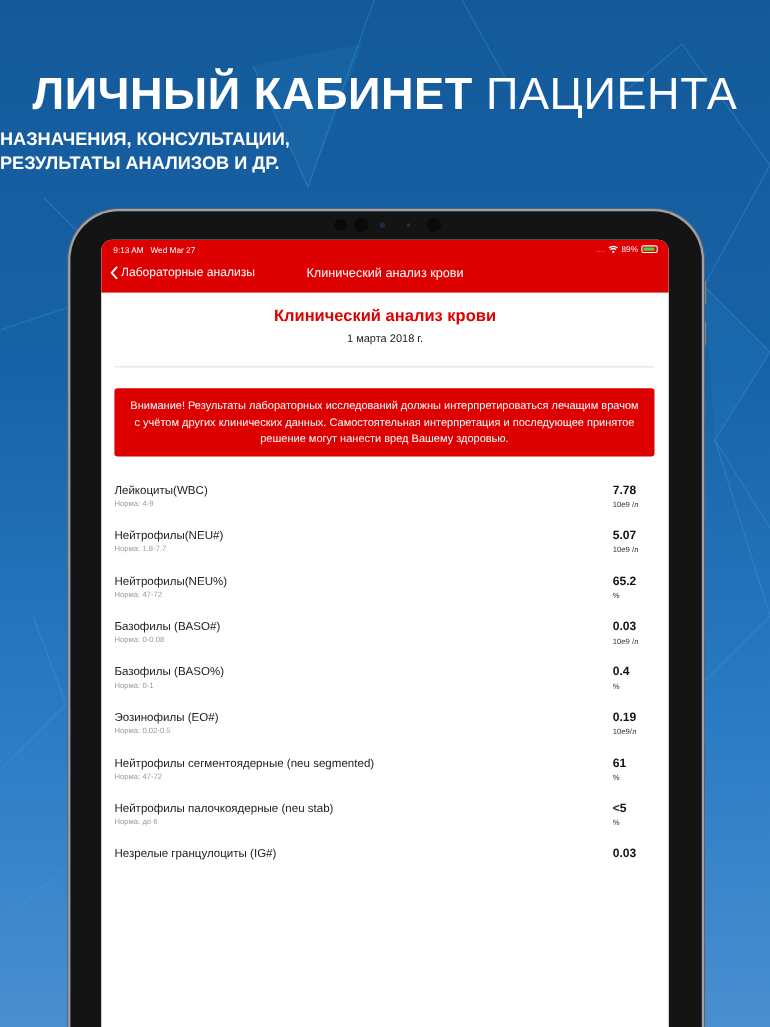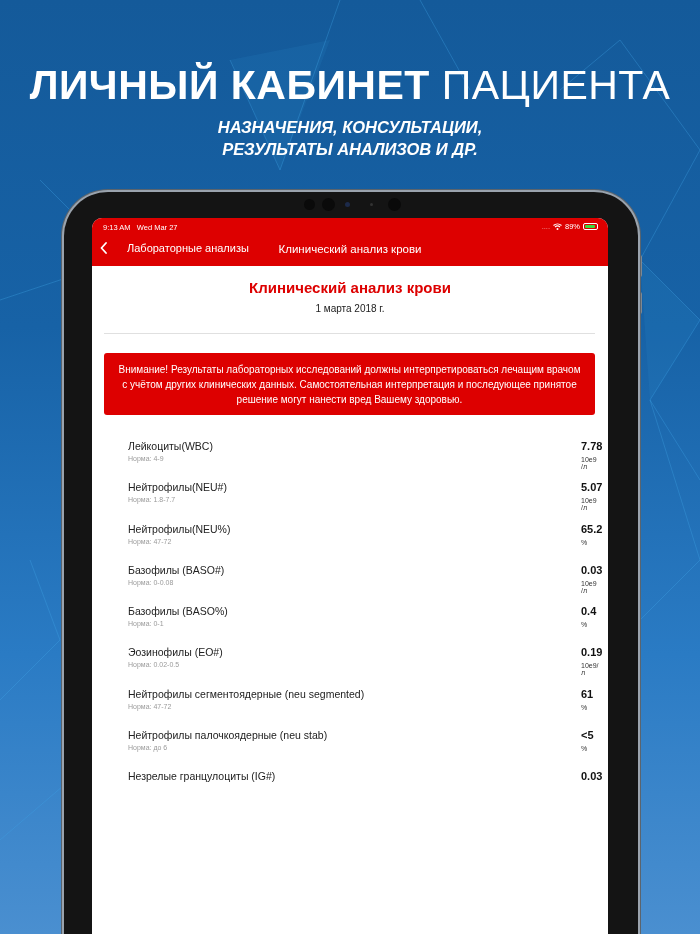--- a/index.html
+++ b/index.html
@@ -13,22 +13,22 @@
       overflow: hidden;
     }
     .bg svg { position: absolute; left: 0; top: 0; }
     .headline {
       position: absolute; left: 0; top: 62px; width: 700px; text-align: center;
       color: #fff; font-size: 41px; letter-spacing: 0.5px;
     }
     .headline .bold { font-weight: bold; }
     .headline .light { font-weight: normal; }
     .subline {
-      position: absolute; left: 0; top: 116px; width: 700px; text-align: center;
-      color: #fff; font-weight: bold; font-size: 16.5px; line-height: 22px; font-style: italic;
+      position: absolute; left: 0; top: 116px; width: 700px; 
+      color: #fff; font-weight: bold; font-size: 16.5px; line-height: 22px;
     }
     .device {
       position: absolute; left: 64px; top: 192px; width: 574px; height: 800px;
       background: #141414; border-radius: 44px;
       box-shadow: 0 0 0 2px #9aa3ad, 0 0 0 3px #5b646d;
     }
     .side-btn {
       position: absolute; left: 638px; width: 4px; background: #7f8891; border-radius: 0 2px 2px 0;
     }
     .top-btn {
@@ -44,32 +44,32 @@
     }
     .topbar {
       position: absolute; left: 0; top: 0; width: 516px; height: 48px; background: #dd0000;
     }
     .status-time { position: absolute; left: 11px; top: 5px; color: #fff; font-size: 7.5px; }
     .status-right { position: absolute; right: 10px; top: 4px; color: #fff; font-size: 7.5px; display: flex; align-items: center; gap: 3px; }
     .battery {
       width: 15px; height: 7px; border: 1px solid #fff; border-radius: 2px; position: relative; box-sizing: border-box;
     }
     .battery .fill { position: absolute; left: 1px; top: 1px; bottom: 1px; width: 10px; background: #3ddc3d; border-radius: 1px; }
-    .nav-back { position: absolute; left: 8px; top: 24px; color: #fff; font-size: 11px; display: flex; align-items: center; gap: 20px; cursor: pointer; }
+    .nav-back { position: absolute; left: 8px; top: 24px; color: #fff; font-size: 11px; display: flex; align-items: center; gap: 3px; cursor: pointer; }
     .nav-title { position: absolute; left: 0; width: 516px; top: 25px; text-align: center; color: #fff; font-size: 11.5px; pointer-events: none; }
     .report-title { position: absolute; left: 0; width: 516px; top: 61px; text-align: center; color: #dd0000; font-weight: bold; font-size: 15px; }
     .report-date { position: absolute; left: 0; width: 516px; top: 85px; text-align: center; color: #222; font-size: 10px; }
     .sep { position: absolute; left: 12px; width: 491px; top: 115px; height: 1px; background: #e0e0e0; }
     .warning {
       position: absolute; left: 12px; top: 135px; width: 491px; height: 62px;
       background: #dd0000; border-radius: 3px; color: #fff; font-size: 10px; line-height: 15px;
       text-align: center; box-sizing: border-box; padding: 9px 14px 0 14px;
     }
     .rows { position: absolute; left: 12px; top: 222px; width: 491px; }
-    .row { position: relative; height: 41.3px; margin-left: 24px; }
+    .row { position: relative; height: 41.3px; }
     .row .name { position: absolute; left: 0; top: 0; color: #222; font-size: 10.5px; }
     .row .norm { position: absolute; left: 0; top: 15px; color: #9a9a9a; font-size: 7px; }
     .row .val { position: absolute; left: 453px; top: 0; color: #111; font-weight: bold; font-size: 11px; white-space: nowrap; }
     .row .val.high { color: #dd0000; font-weight: normal; left: 456px; }
     .row .unit { position: absolute; left: 453px; top: 16px; color: #333; font-size: 7px; }
     .arrow { display: inline-block; width: 9px; height: 7px; vertical-align: middle; margin-right: 3px; }
   </style>
 </head>
 <body>
 

